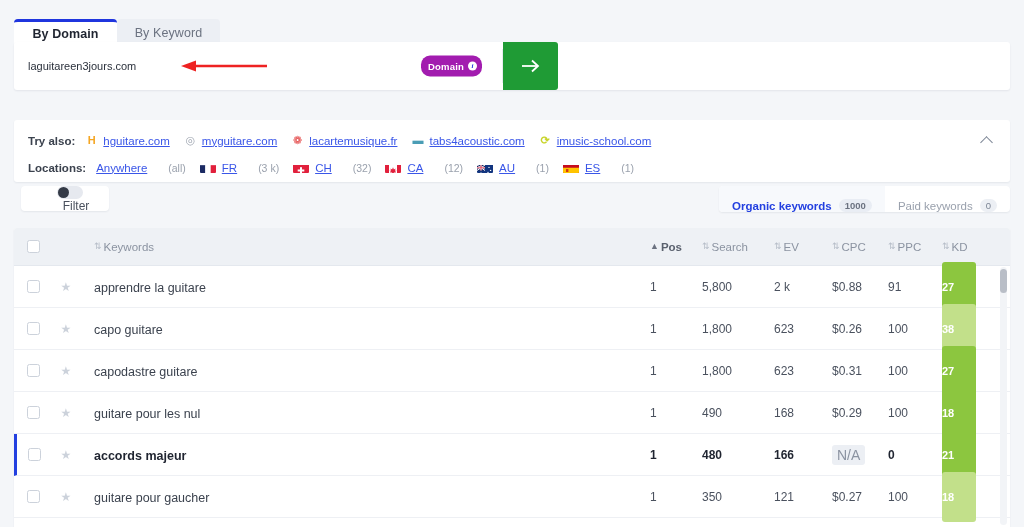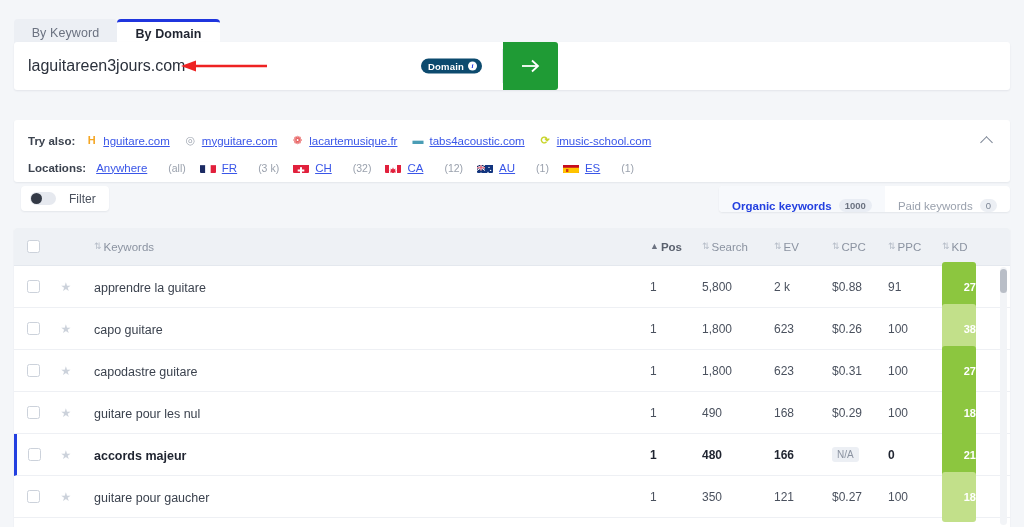--- a/index.html
+++ b/index.html
@@ -33,31 +33,31 @@
     position: absolute; left: 14px; top: 42px; width: 996px; height: 48px;
     background: #ffffff; border-radius: 3px;
     box-shadow: 0 1px 2px rgba(20,30,60,.08);
     display: flex; align-items: stretch;
   }
   .domain-input-wrap {
     flex: 0 0 488px; display: flex; align-items: center;
     padding: 0 14px; position: relative;
   }
   .domain-input {
-    border: 0; outline: 0; font-size: 16px; color: #2b313c;
+    border: 0; outline: 0; font-size: 11px; color: #2b313c;
     font-family: "Liberation Sans", sans-serif; width: 300px; background: transparent;
   }
   .arrow-annot {
     position: absolute; left: 165px; top: 50%; transform: translateY(-50%);
     width: 90px; height: 12px; pointer-events: none;
   }
   .domain-badge {
     position: absolute; right: 20px; top: 50%; transform: translateY(-50%);
-    background: #0c4a6e; color: #fff; font-size: 9.5px; font-weight: bold;
-    border-radius: 9px; height: 15px; padding: 0 5px 0 7px;
+    background: #a21caf; color: #fff; font-size: 9.5px; font-weight: bold;
+    border-radius: 9px; height: 21px; padding: 0 5px 0 7px;
     display: flex; align-items: center; gap: 4px; letter-spacing: .2px;
   }
   .info-dot {
     width: 9px; height: 9px; border-radius: 50%; background: #fff;
     color: #1f35de; font-size: 7px; font-weight: bold; line-height: 9px;
     text-align: center; font-style: italic; font-family: "Liberation Serif", serif;
   }
   .vdiv { width: 1px; background: #e8ebf0; margin: 7px 0; }
   .country-wrap {
     flex: 1 1 auto; display: flex; align-items: center; padding: 0 14px;
@@ -102,21 +102,21 @@
   }
 
   
   .flag { width: 16px; height: 11px; margin-right: 6px; display: inline-block;
           border-radius: 1px; overflow: hidden; flex: 0 0 auto; }
 
   
   .filterbtn {
     position: absolute; left: 21px; top: 186px; width: 88px; height: 25px;
     background: #fff; border-radius: 4px; display: flex; align-items: center;
-    padding-left: 9px; box-shadow: 0 1px 2px rgba(20,30,60,.07); cursor: pointer;
+    padding-left: 9px; box-shadow: 0 1px 2px rgba(20,30,60,.07); cursor: pointer; flex-direction: column;
   }
   .toggle {
     width: 26px; height: 13px; border-radius: 7px; background: #e6e9ef;
     position: relative; flex: 0 0 auto;
   }
   .toggle::after {
     content: ""; position: absolute; left: 1px; top: 1px;
     width: 11px; height: 11px; border-radius: 50%; background: #343a46;
   }
   .filterlabel { font-size: 12px; color: #4a515e; margin-left: 13px; }
@@ -172,49 +172,49 @@
   .th.sorted .sorticon { color: #6b7280; }
 
   .chk {
     width: 13px; height: 13px; border: 1px solid #ccd2db; border-radius: 2.5px;
     background: #fff; cursor: pointer;
   }
   .star { color: #ccd2db; font-size: 12px; cursor: pointer; line-height: 1; }
   .kw-text { font-size: 12.5px; color: #3b424e; }
   .cell { font-size: 12px; color: #4a515e; }
   .na {
-    display: inline-block; background: #eceff4; color: #8b93a1; font-size: 10px;
+    display: inline-block; background: #eceff4; color: #8b93a1; font-size: 14px;
     border-radius: 3px; padding: 2px 5px; font-weight: normal;
   }
   .kd-badge {
     display: inline-block; color: #fff; font-size: 11px; font-weight: bold;
-    border-radius: 3px; min-width: 34px; text-align: right; padding: 19px 0;
+    border-radius: 3px; min-width: 34px; text-align: left; padding: 19px 0;
   }
 
   
   .vscroll {
     position: absolute; right: 3px; top: 39px; width: 7px; height: 258px;
     background: #f2f4f7; border-radius: 4px;
   }
   .vthumb {
     position: absolute; left: 0; top: 2px; width: 7px; height: 24px;
     background: #b9bec7; border-radius: 4px; cursor: pointer;
   }
 </style>
 </head>
 <body>
 
 <div class="app">
 
   <div class="tabs">
+    <div class="tab active">
+      <span>By Domain</span>
+    </div>
     <div class="tab">
       <span>By Keyword</span>
-    </div>
-    <div class="tab active">
-      <span>By Domain</span>
     </div>
   </div>
 
   <div class="searchbar">
     <div class="domain-input-wrap">
       <input class="domain-input" type="text" value="laguitareen3jours.com" style="">
       <svg class="arrow-annot" viewBox="0 0 90 12">
         <line x1="88" y1="6" x2="14" y2="6" stroke="#ee2222" stroke-width="2.6"></line>
         <polygon points="2,6 17,0.5 17,11.5" fill="#ee2222"></polygon>
       </svg>

